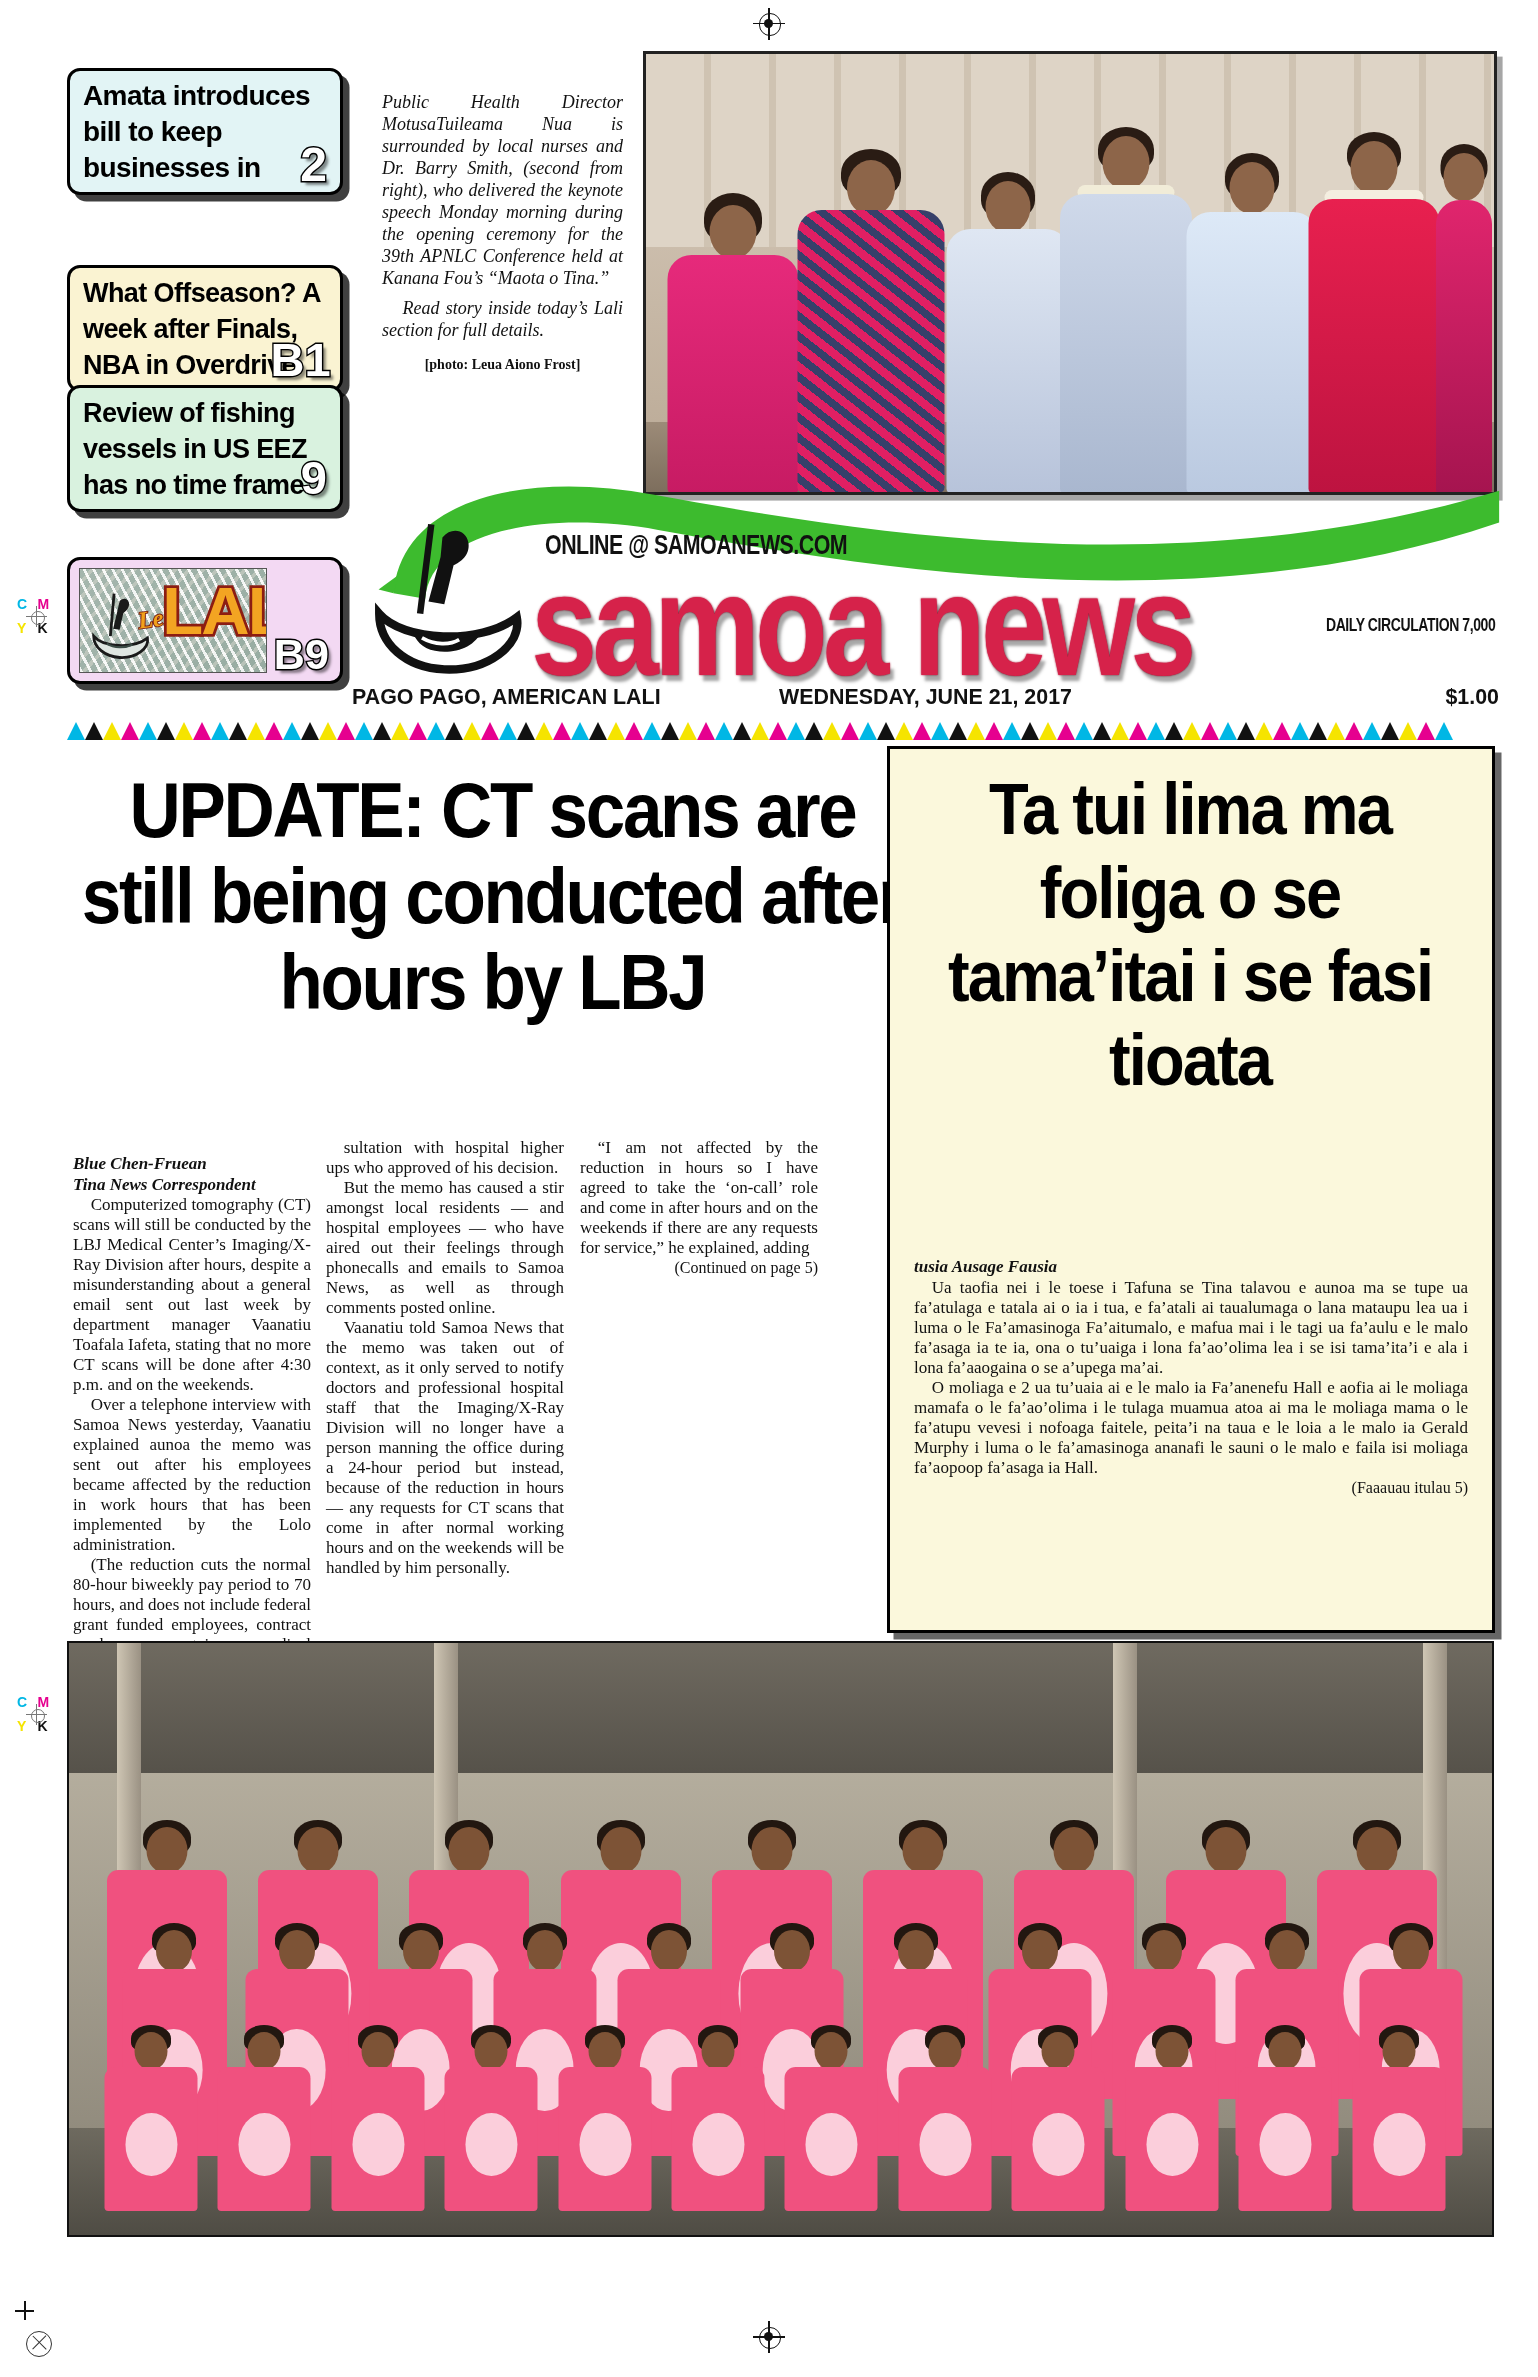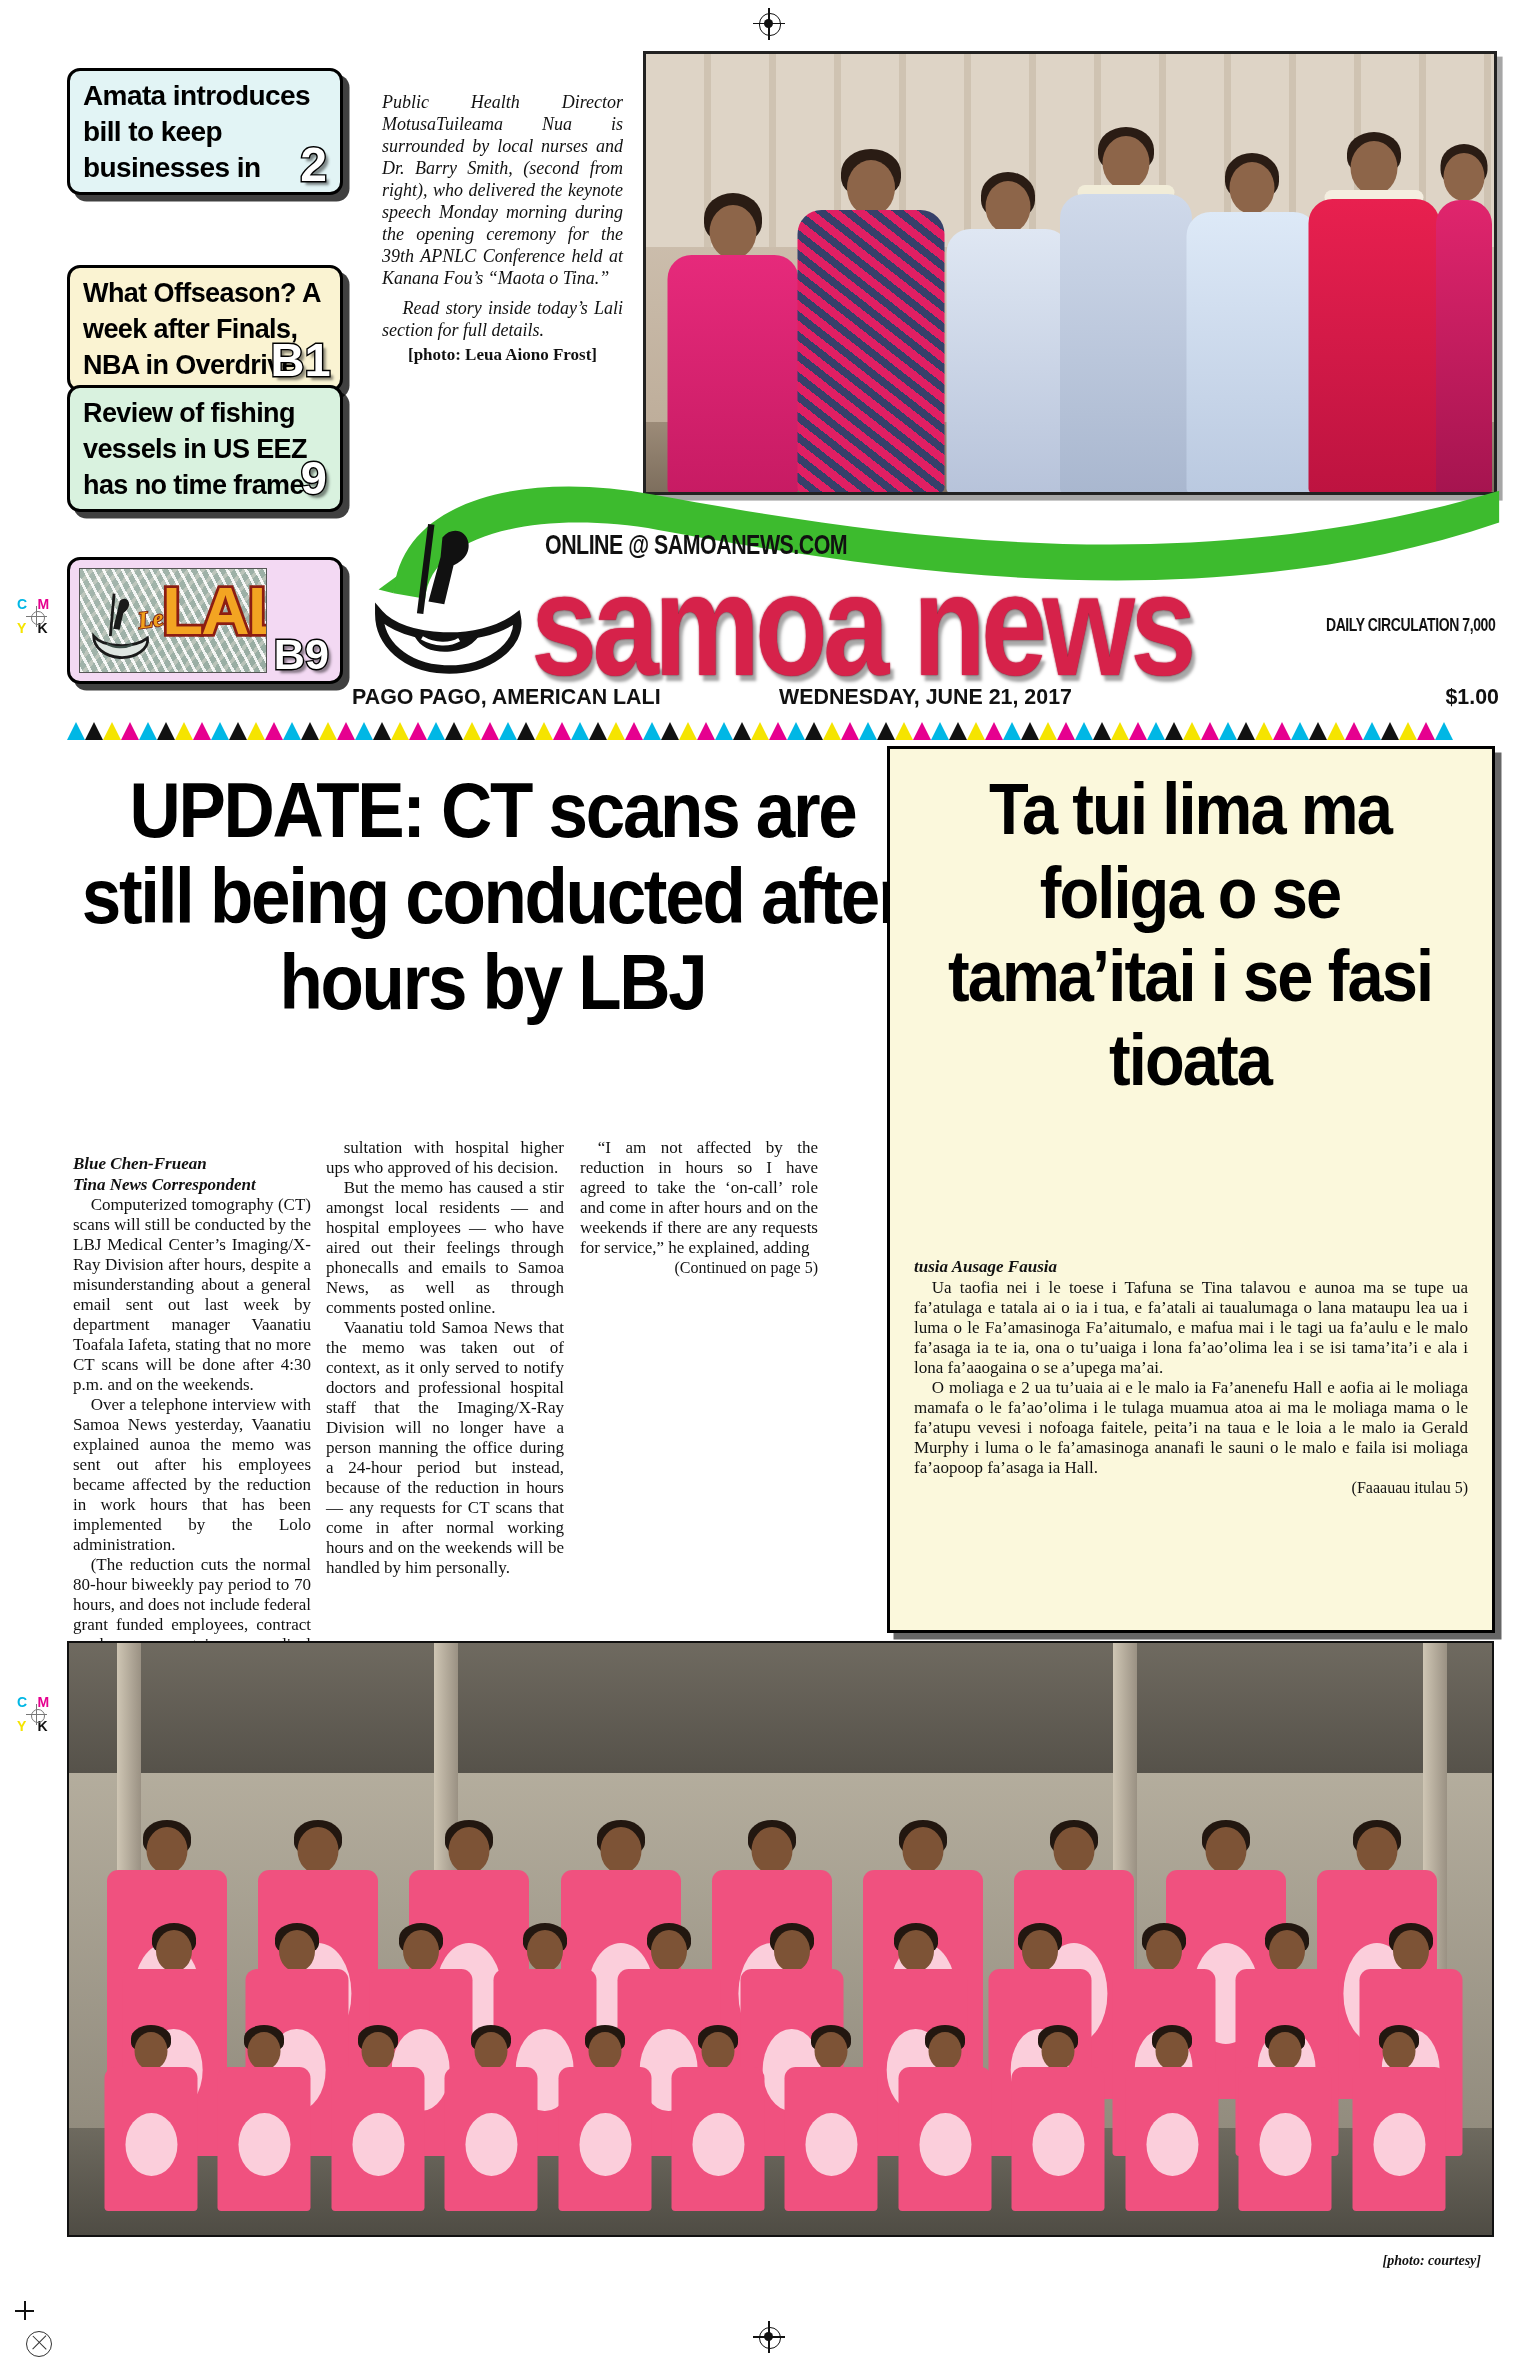--- a/index.html
+++ b/index.html
@@ -87,22 +87,22 @@
   .person .body{position:absolute;left:50%;transform:translateX(-50%);
     border-radius:24px 24px 5.6px 5.6px;}
   .person .lei{position:absolute;left:50%;transform:translateX(-50%);
     height:15px;border-radius:9.3px;background:#e7e2d2;}
 
   
   #top-caption{position:absolute;left:382px;top:91px;width:241px;
     font-family:"Liberation Serif",serif;font-style:italic;font-size:18px;
     line-height:22px;text-align:justify;color:#111;}
   #top-caption .p2{margin-top:8.4px;text-indent:20.5px;}
-  #top-caption .credit{margin-top:3px;text-align:center;font-style:normal;
-    font-family:"Liberation Serif",serif;font-weight:bold;font-size:17px;}
+  #top-caption .credit{margin-top:13px;text-align:center;font-style:normal;
+    font-family:"Liberation Serif",serif;font-weight:bold;font-size:14px;}
 
   
   #masthead{position:absolute;left:345px;top:485px;width:1156px;height:200px;}
   #swoosh{position:absolute;left:0;top:-11.2px;width:1156px;height:177px;}
   #logo-mark{position:absolute;left:18.6px;top:32px;width:168px;height:158px;}
   #online-url{position:absolute;left:200px;top:45px;font-family:"Liberation Sans",sans-serif;
     font-weight:bold;font-size:21.4px;letter-spacing:-0.5px;color:#111;
     transform:scaleY(1.25);transform-origin:left top;}
   #nameplate{position:absolute;left:186px;top:67px;font-family:"Liberation Sans",sans-serif;
     font-weight:bold;font-size:119px;line-height:119px;letter-spacing:-4.7px;
@@ -601,17 +601,16 @@
         <div class="j" style="top:42px;width:93px;height:144px;"></div>
       </div>
       <div class="player" style="left:1276px;top:382px;width:108px;height:186px;">
         <div class="hr" style="top:0;width:40px;height:27px;"></div>
         <div class="h" style="top:6.5px;width:33px;height:38px;"></div>
         <div class="j" style="top:42px;width:93px;height:144px;"></div>
       </div>
     </div>
 
   <div id="bot-caption">
-    <div class="credit">[photo: courtesy]</div>
   </div>
 
 </div>
 
 
 </body></html>

